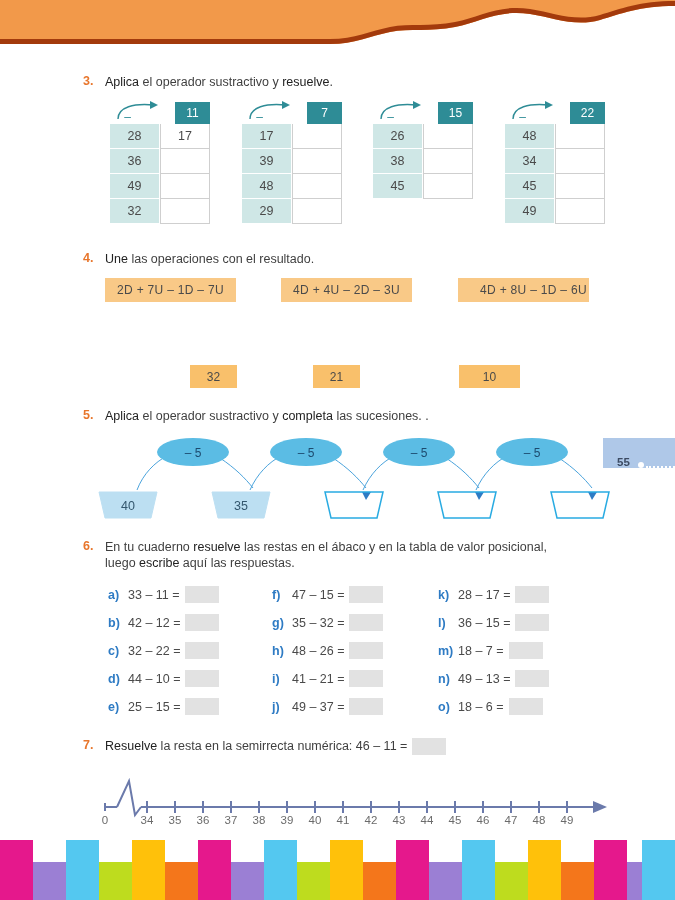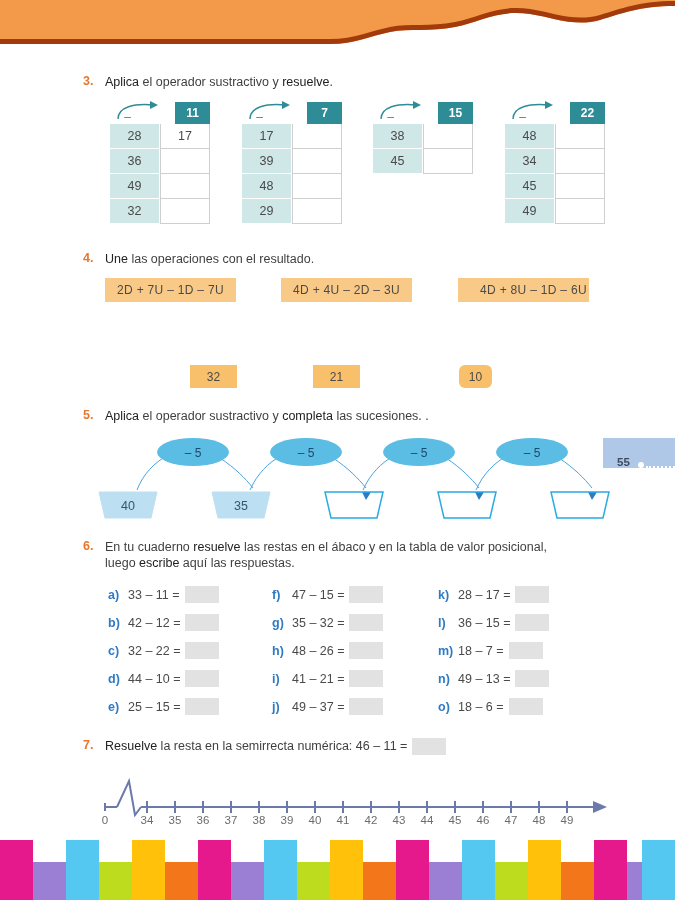--- a/index.html
+++ b/index.html
@@ -29,21 +29,21 @@
   
   .tbl { position: absolute; width: 100px; }
   .tbl-head { position: relative; height: 22px; display: flex; }
   .tbl-head .minus {
     width: 50px; height: 22px; position: relative;
     display: flex; align-items: center; justify-content: center;
     color: #2E8C96; font-size: 12px;
   }
   .tbl-head .val {
     width: 50px; height: 22px; background: #2E8C96;
-    color: #fff; font-weight: bold; font-size: 12px;
+    color: #fff; font-weight: normal; font-size: 12px;
     display: flex; align-items: center; justify-content: center; margin-left: 30px;
   }
   .arrow-svg { position: absolute; left: 4px; top: -1px; }
   .tbl-row { display: flex; height: 25px; }
   .cell-l {
     width: 50px; background: #CFE7E6; border: 1px solid #ffffff;
     border-top: none; border-left: none;
     display: flex; align-items: center; justify-content: center;
     font-size: 12.5px; color: #4a4a4a;
   }
@@ -190,20 +190,24 @@
     <div class="minus">
       <svg class="arrow-svg" width="50" height="22" viewBox="0 0 50 22">
         <path d="M4,18 C4,6 20,2 40,4" stroke="#2E8C96" stroke-width="1.4" fill="none"></path>
         <path d="M36,0 L44,4 L36,8 Z" fill="#2E8C96"></path>
       </svg>
       <span style="position:relative; top:4px;">–</span>
     </div>
     <div class="val">15</div>
   </div>
   <div class="tbl-row">
+      <div class="cell-l">26</div>
+      <div class="cell-r"></div>
+    </div>
+  <div class="tbl-row">
       <div class="cell-l">38</div>
       <div class="cell-r"></div>
     </div>
   <div class="tbl-row">
       <div class="cell-l">45</div>
       <div class="cell-r"></div>
     </div>
 </div>
 
 <div class="tbl" style="left:505px; top:102px;">
@@ -239,21 +243,21 @@
   <span class="ex-num">4.</span>
   <span class="ex-text"><b>Une</b><span> las operaciones con el resultado.</span></span>
 </div>
 
 <div class="op-box" style="left:105px; top:278px; width:131px; height:24px;">2D + 7U – 1D – 7U</div>
 <div class="op-box" style="left:281px; top:278px; width:131px; height:24px;">4D + 4U – 2D – 3U</div>
 <div class="op-box" style="left:458px; top:278px; width:131px; height:24px;padding-left:20px;">4D + 8U – 1D – 6U</div>
 
 <div class="res-box" style="left:190px; top:365px; width:47px; height:23px;">32</div>
 <div class="res-box" style="left:313px; top:365px; width:47px; height:23px;">21</div>
-<div class="res-box" style="left:459px; top:365px; width:33px; height:23px;border-radius:6px;">10</div>
+<div class="res-box" style="left:459px; top:365px; width:61px; height:23px;">10</div>
 
 <div class="ex" style="left:83px; top:408px; width:520px;">
   <span class="ex-num">5.</span>
   <span class="ex-text"><b>Aplica</b><span> el operador sustractivo y </span><b>completa</b><span> las sucesiones. .</span></span>
 </div>
 
 <div class="seq" style="left:95px; top:430px; width:520px; height:90px;">
   <svg width="520" height="90" viewBox="0 0 520 90">
 
     <path d="M42,60 C48,44 60,32 72,26" stroke="#4AA3DC" stroke-width="1" fill="none"></path>

